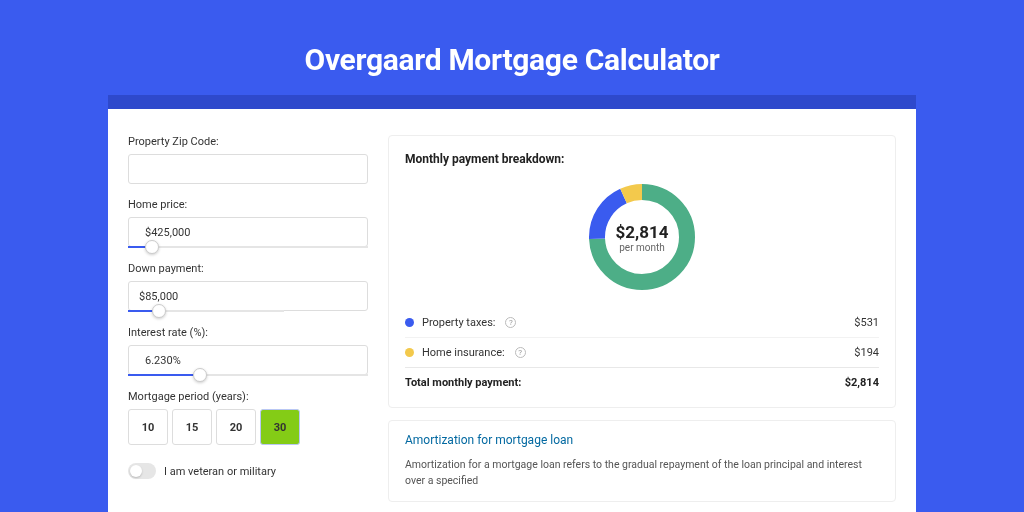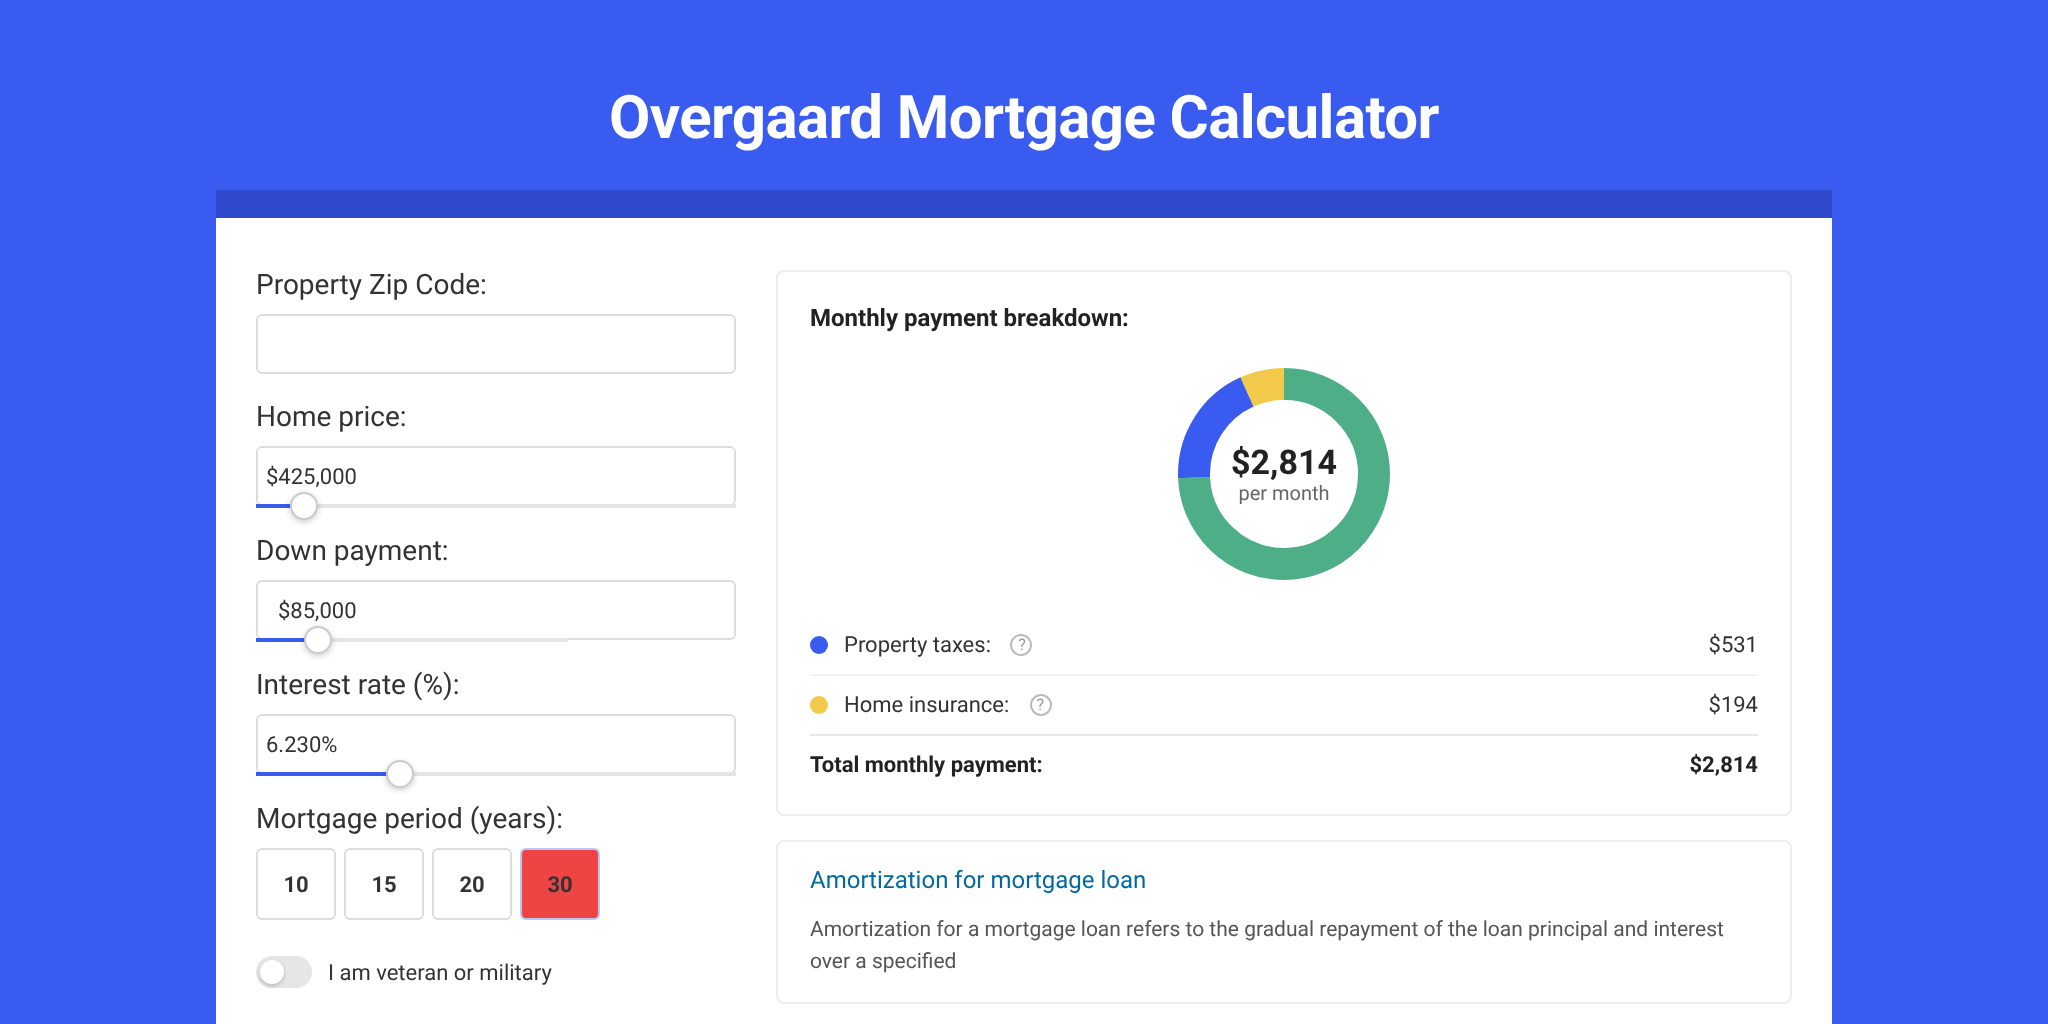--- a/index.html
+++ b/index.html
@@ -2,34 +2,34 @@
 <html><head>
 <meta charset="utf-8">
 <style>
   *{box-sizing:border-box;margin:0;padding:0;font-family:-apple-system,BlinkMacSystemFont,"Segoe UI",Roboto,Arial,sans-serif}
   body{width:1024px;height:512px;overflow:hidden;background:#3A5BEF}
   .header{padding:42px 0 18px;text-align:center}
   .header h1{color:#fff;font-size:30px;font-weight:700;letter-spacing:-.3px}
   .header-shadow{height:14px;background:#2E49CC;margin:0 108px}
   .card{background:#fff;margin:0 108px;height:512px;padding:26px 20px 0 20px;display:flex;gap:20px}
   .left{width:240px;flex-shrink:0}
-  .label{font-size:14px;color:#333;margin-bottom:6px}
-  .input{width:100%;height:30px;border:1px solid #ddd;border-radius:3px;padding:0 4px;font-size:11px;background:#fff}
+  .label{font-size:11px;color:#333;margin-bottom:6px}
+  .input{width:100%;height:30px;border:1px solid #ddd;border-radius:3px;padding:0 16px;font-size:11px;background:#fff}
   .hp-val{font-size:11px;color:#333;padding:6px 10px}
   .field{margin-bottom:14px;position:relative}
   .slider-track{position:relative;height:2px;background:#e5e5e5;margin-top:-1px}
   .slider-fill{position:absolute;height:2px;background:#3A5BEF;left:0;top:0}
   .slider-thumb{position:absolute;width:14px;height:14px;border-radius:50%;background:#fff;border:1px solid #ccc;box-shadow:0 1px 3px rgba(0,0,0,.2);top:-6px;transform:translateX(-50%)}
   .row{display:flex;gap:6px}
   .row .box{border:1px solid #ddd;border-radius:3px;height:30px;display:flex;align-items:center}
   .row .box.a{flex:1}
   .row .box.b{width:72px}
   .periods{display:flex;gap:4px}
   .pbtn{border:1px solid #ddd;border-radius:3px;font-size:11px;font-weight:700;color:#333;background:#fff;width:40px;height:36px;display:flex;align-items:center;justify-content:center;cursor:pointer}
-  .pbtn.active{background:#ef4444;border-color:#b9c7f4}
+  .pbtn.active{background:#84cc16;border-color:#b9c7f4}
   .toggle-row{display:flex;align-items:center;gap:8px;margin-top:18px}
   .toggle{width:28px;height:16px;border-radius:10px;background:#e6e6e6;position:relative}
   .toggle::after{content:"";position:absolute;width:12px;height:12px;border-radius:50%;background:#fff;top:2px;left:2px;box-shadow:0 1px 2px rgba(0,0,0,.2)}
   .toggle-label{font-size:11px;color:#333}
   .right{flex:1}
   .breakdown{border:1px solid #eee;border-radius:4px;padding:16px 16px 10px;margin-bottom:12px}
   .breakdown h3{font-size:12px;font-weight:700;color:#222;margin-bottom:6px}
   .donut-wrap{height:130px;display:flex;align-items:center;justify-content:center;margin-bottom:6px}
   .donut{position:relative;width:118px;height:118px}
   .donut svg{transform:rotate(-90deg)}

